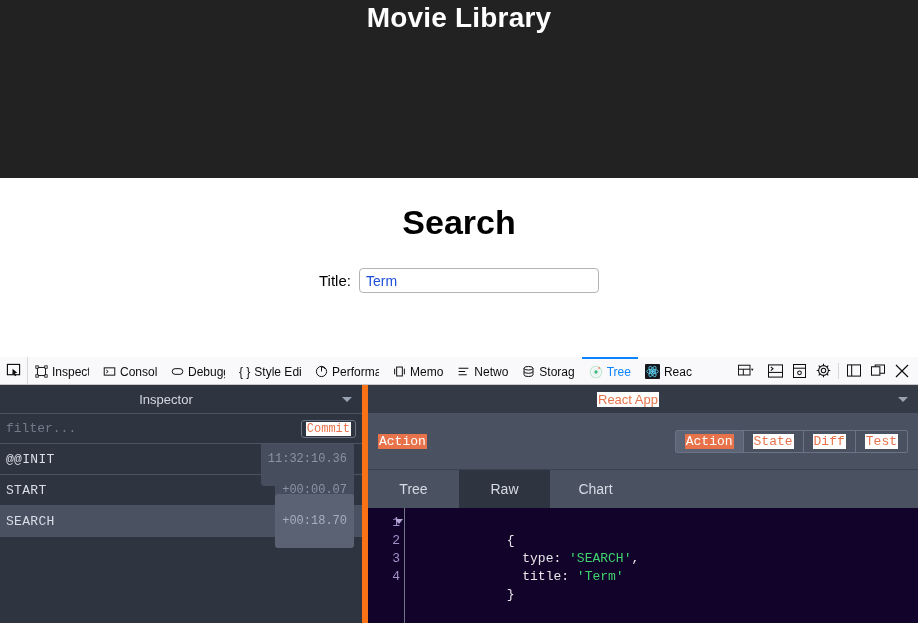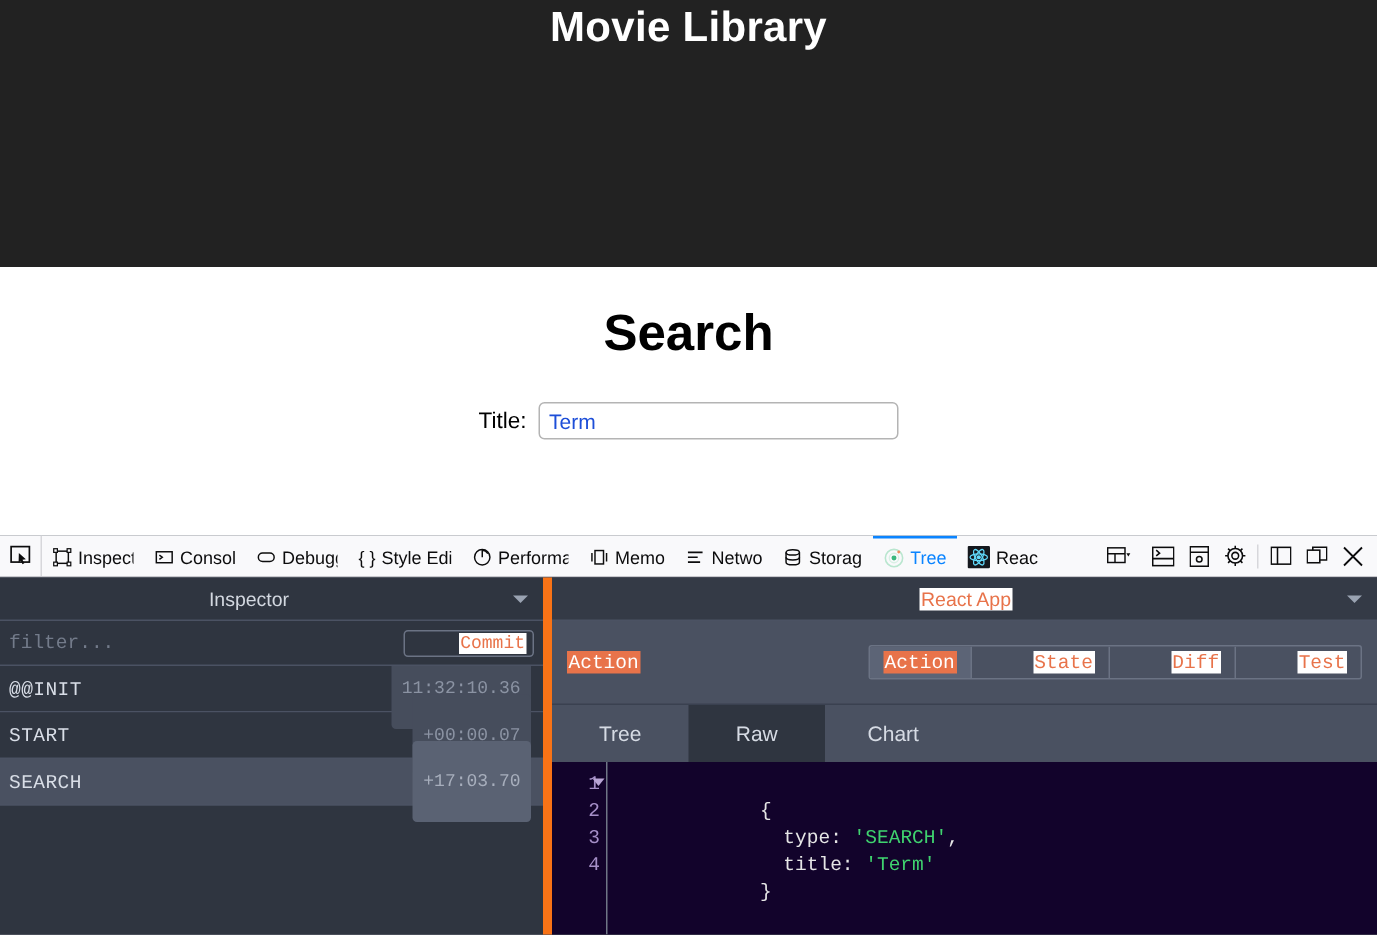--- a/index.html
+++ b/index.html
@@ -86,21 +86,21 @@
     border-bottom:1px solid #4b5263;
   }
   .rx-sel-title {
     flex:1; text-align:center; font-size:13px; color:#d3d8e0;
   }
   .rx-caret {
     width:30px; display:flex; align-items:center; justify-content:center;
   }
   .caret { width:0;height:0;border-left:5px solid transparent;border-right:5px solid transparent;border-top:5px solid #9aa3b2; }
 
-  .hl { background:#ffffff; color:#e8734a; padding:0 1px;margin-left:32px; }
+  .hl { background:#ffffff; color:#e8734a; padding:0 1px; }
   .hl-strong { background:#e8734a; color:#ffffff; padding:0 1px; }
 
   
   .rx-filter-row {
     height:30px; display:flex; align-items:center; gap:2px;
     padding:0 6px; border-bottom:1px solid #4b5263; background:#2f3540;
   }
   .rx-filter-input {
     flex:1; background:transparent; border:none; outline:none;
     color:#c9cfda; font-family:"Liberation Mono", monospace; font-size:13px;
@@ -367,21 +367,21 @@
         <div class="rx-action">
           <span class="rx-action-name">@@INIT</span>
           <span class="rx-time">11:32:10.36</span>
         </div>
         <div class="rx-action">
           <span class="rx-action-name">START</span>
           <span class="rx-time">+00:00.07</span>
         </div>
         <div class="rx-action selected">
           <span class="rx-action-name">SEARCH</span>
-          <span class="rx-time">+17:03.70</span>
+          <span class="rx-time">+00:18.70</span>
         </div>
       </div>
     </div>
 
     <div class="rx-right">
 
       <div class="rx-right-top">
         <div class="rx-right-title">
           <span class="hl">React App</span>
         </div>

